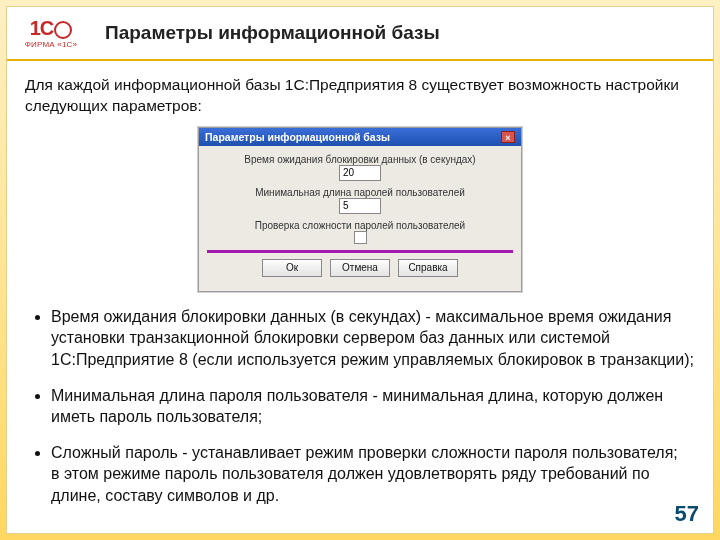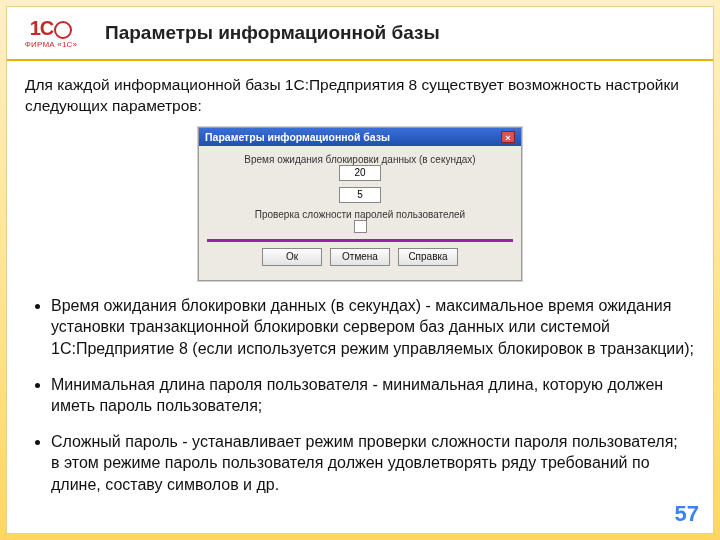--- a/index.html
+++ b/index.html
@@ -46,29 +46,29 @@
     background: linear-gradient(#3a6fd8, #1e4fb0);
     color: #fff; font-weight: bold;
     padding: 3px 6px;
     display: flex; justify-content: space-between; align-items: center;
     font-size: 10.5px;
   }
   .dlg-close { width:14px; height:12px; background:#d9534f; color:#fff; font-size:9px; line-height:12px; text-align:center; border:1px solid #8a1f1f; cursor:pointer;}
   .dlg-body { padding: 8px 8px 6px 8px; }
   .dlg-row { display:flex; align-items:center; justify-content:space-between; margin-bottom:6px;flex-direction:column; }
   .dlg-label { color:#333; font-size:10px; }
-  .dlg-input { width:42px; height:16px; border:1px solid #888; background:#fff; font-size:10px; text-align:center; padding:0 3px; }
+  .dlg-input { width:42px; height:16px; border:1px solid #888; background:#fff; font-size:10px; text-align:left; padding:0 3px; }
   .dlg-check { width:13px; height:13px; border:1px solid #888; background:#fff; }
   .dlg-buttons { display:flex; justify-content:center; gap:8px; padding:6px 0 8px 0; border-top:3px solid #a21caf; margin-top:4px;}
   .dlg-btn { min-width:60px; height:18px; border:1px solid #888; background:linear-gradient(#fdfdfd,#e3e3e3); font-size:10px; line-height:16px; text-align:center; cursor:pointer;}
   ul.bullets { list-style: disc; padding-left: 26px; }
   ul.bullets > li { margin-bottom: 14px; line-height: 1.35; font-size:16px; }
   .pagenum {
     position: absolute; right: 14px; bottom: 6px;
-    color: #3b82f6; font-size: 22px; font-weight: bold;
+    color: #0c4a6e; font-size: 22px; font-weight: bold;
   }
 </style>
 </head>
 <body>
 
 <div class="slide">
   <div class="inner">
     <div class="header">
       <div class="logo">
         <div class="logo-top">
@@ -87,20 +87,21 @@
         <div class="dlg-titlebar">
           <span>Параметры информационной базы</span>
           <span class="dlg-close">×</span>
         </div>
         <div class="dlg-body">
           <div class="dlg-row">
             <span class="dlg-label">Время ожидания блокировки данных (в секундах)</span>
             <input class="dlg-input" value="20" style="">
           </div>
           <div class="dlg-row">
+            <span class="dlg-label">Минимальная длина паролей пользователей</span>
             <input class="dlg-input" value="5" style="">
           </div>
           <div class="dlg-row">
             <span class="dlg-label">Проверка сложности паролей пользователей</span>
             <span class="dlg-check"></span>
           </div>
           <div class="dlg-buttons">
             <div class="dlg-btn">Ок</div>
             <div class="dlg-btn">Отмена</div>
             <div class="dlg-btn">Справка</div>

